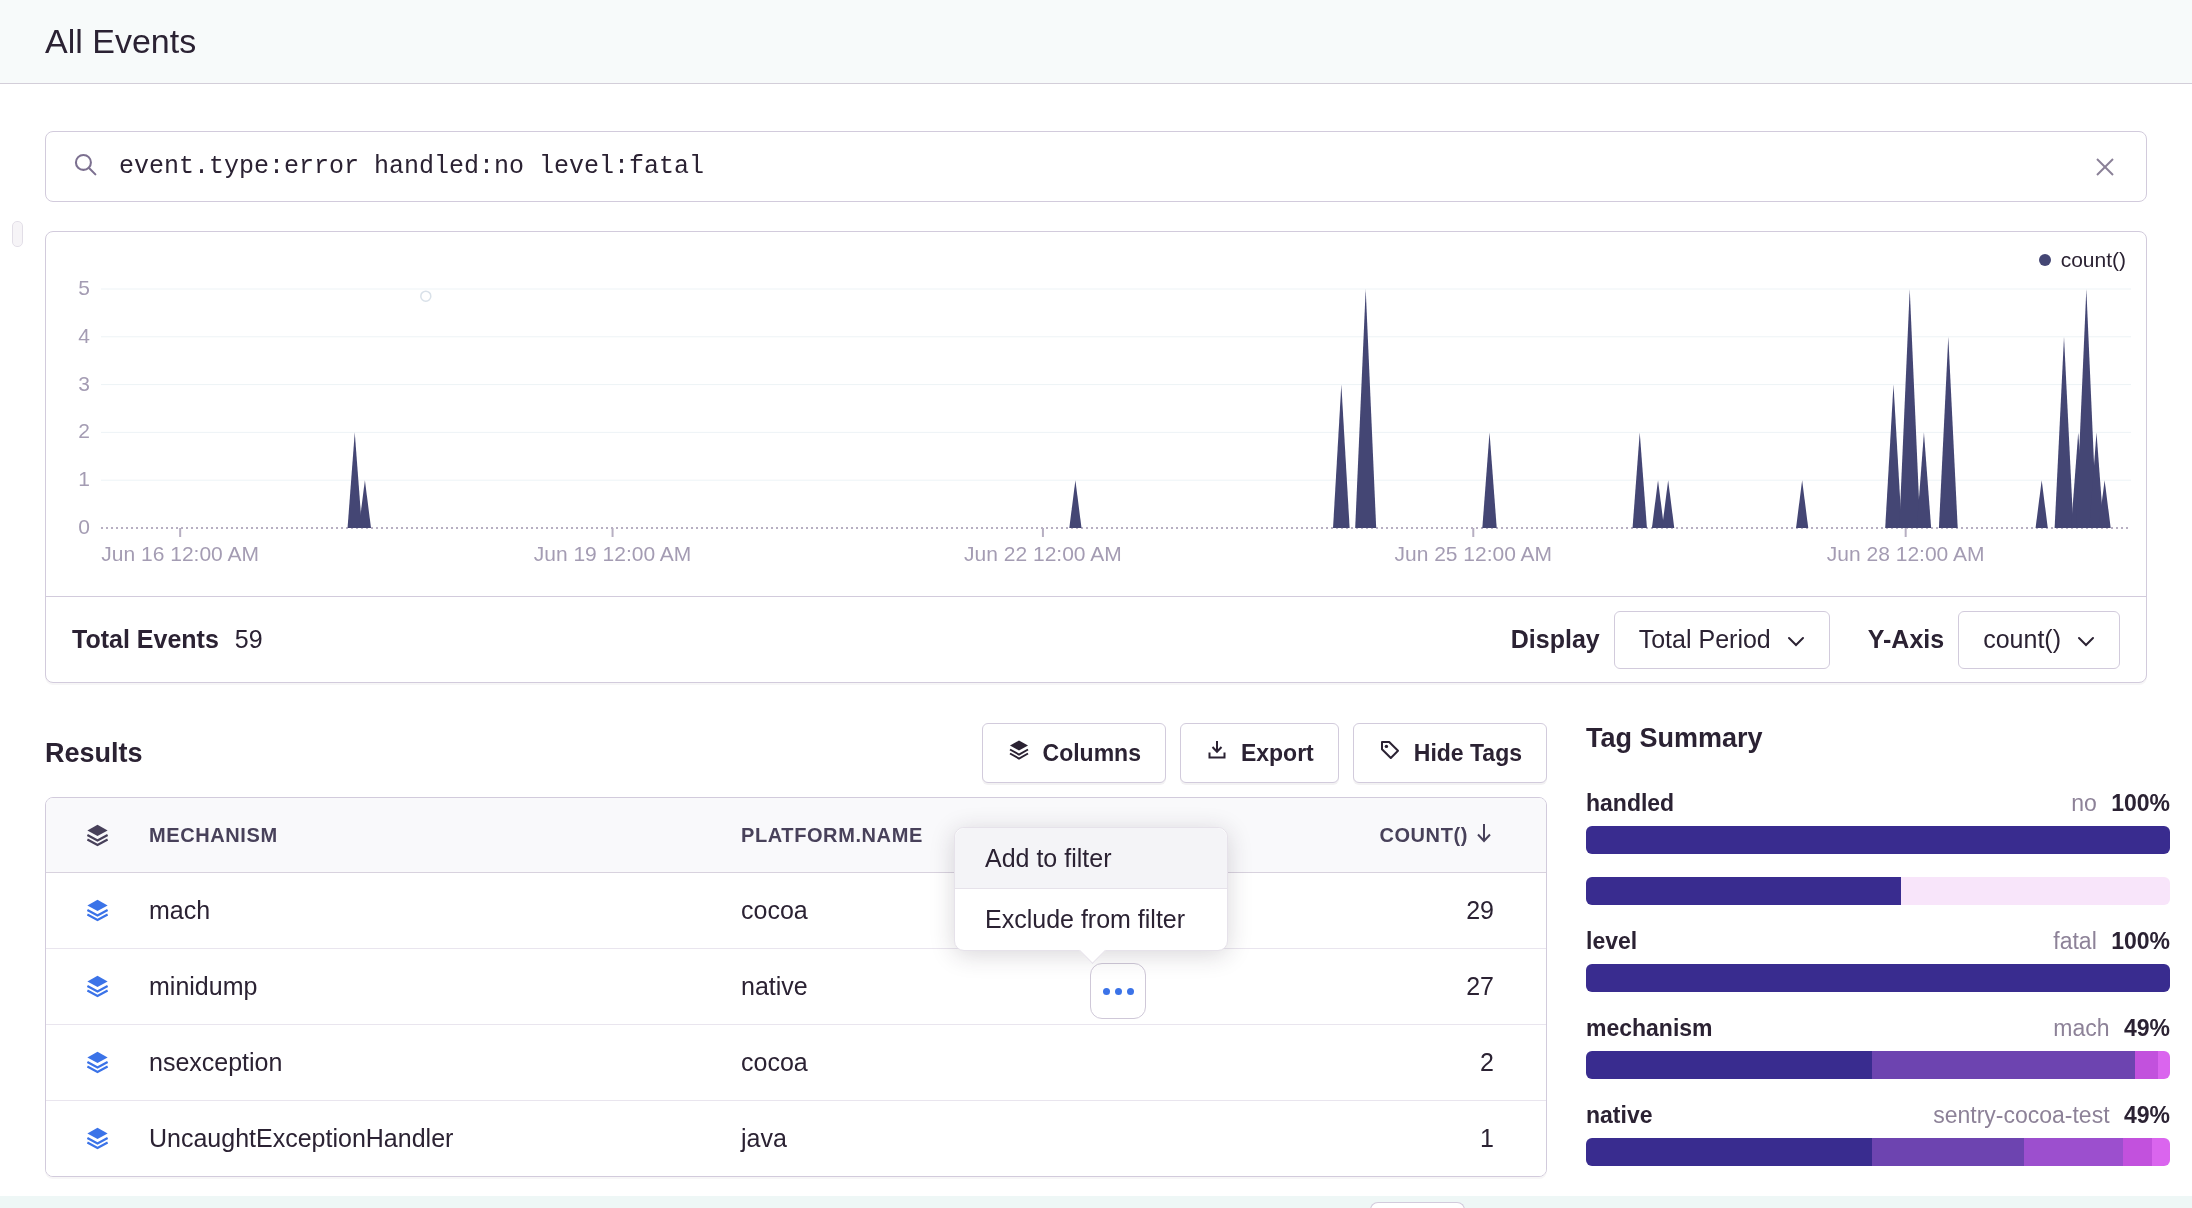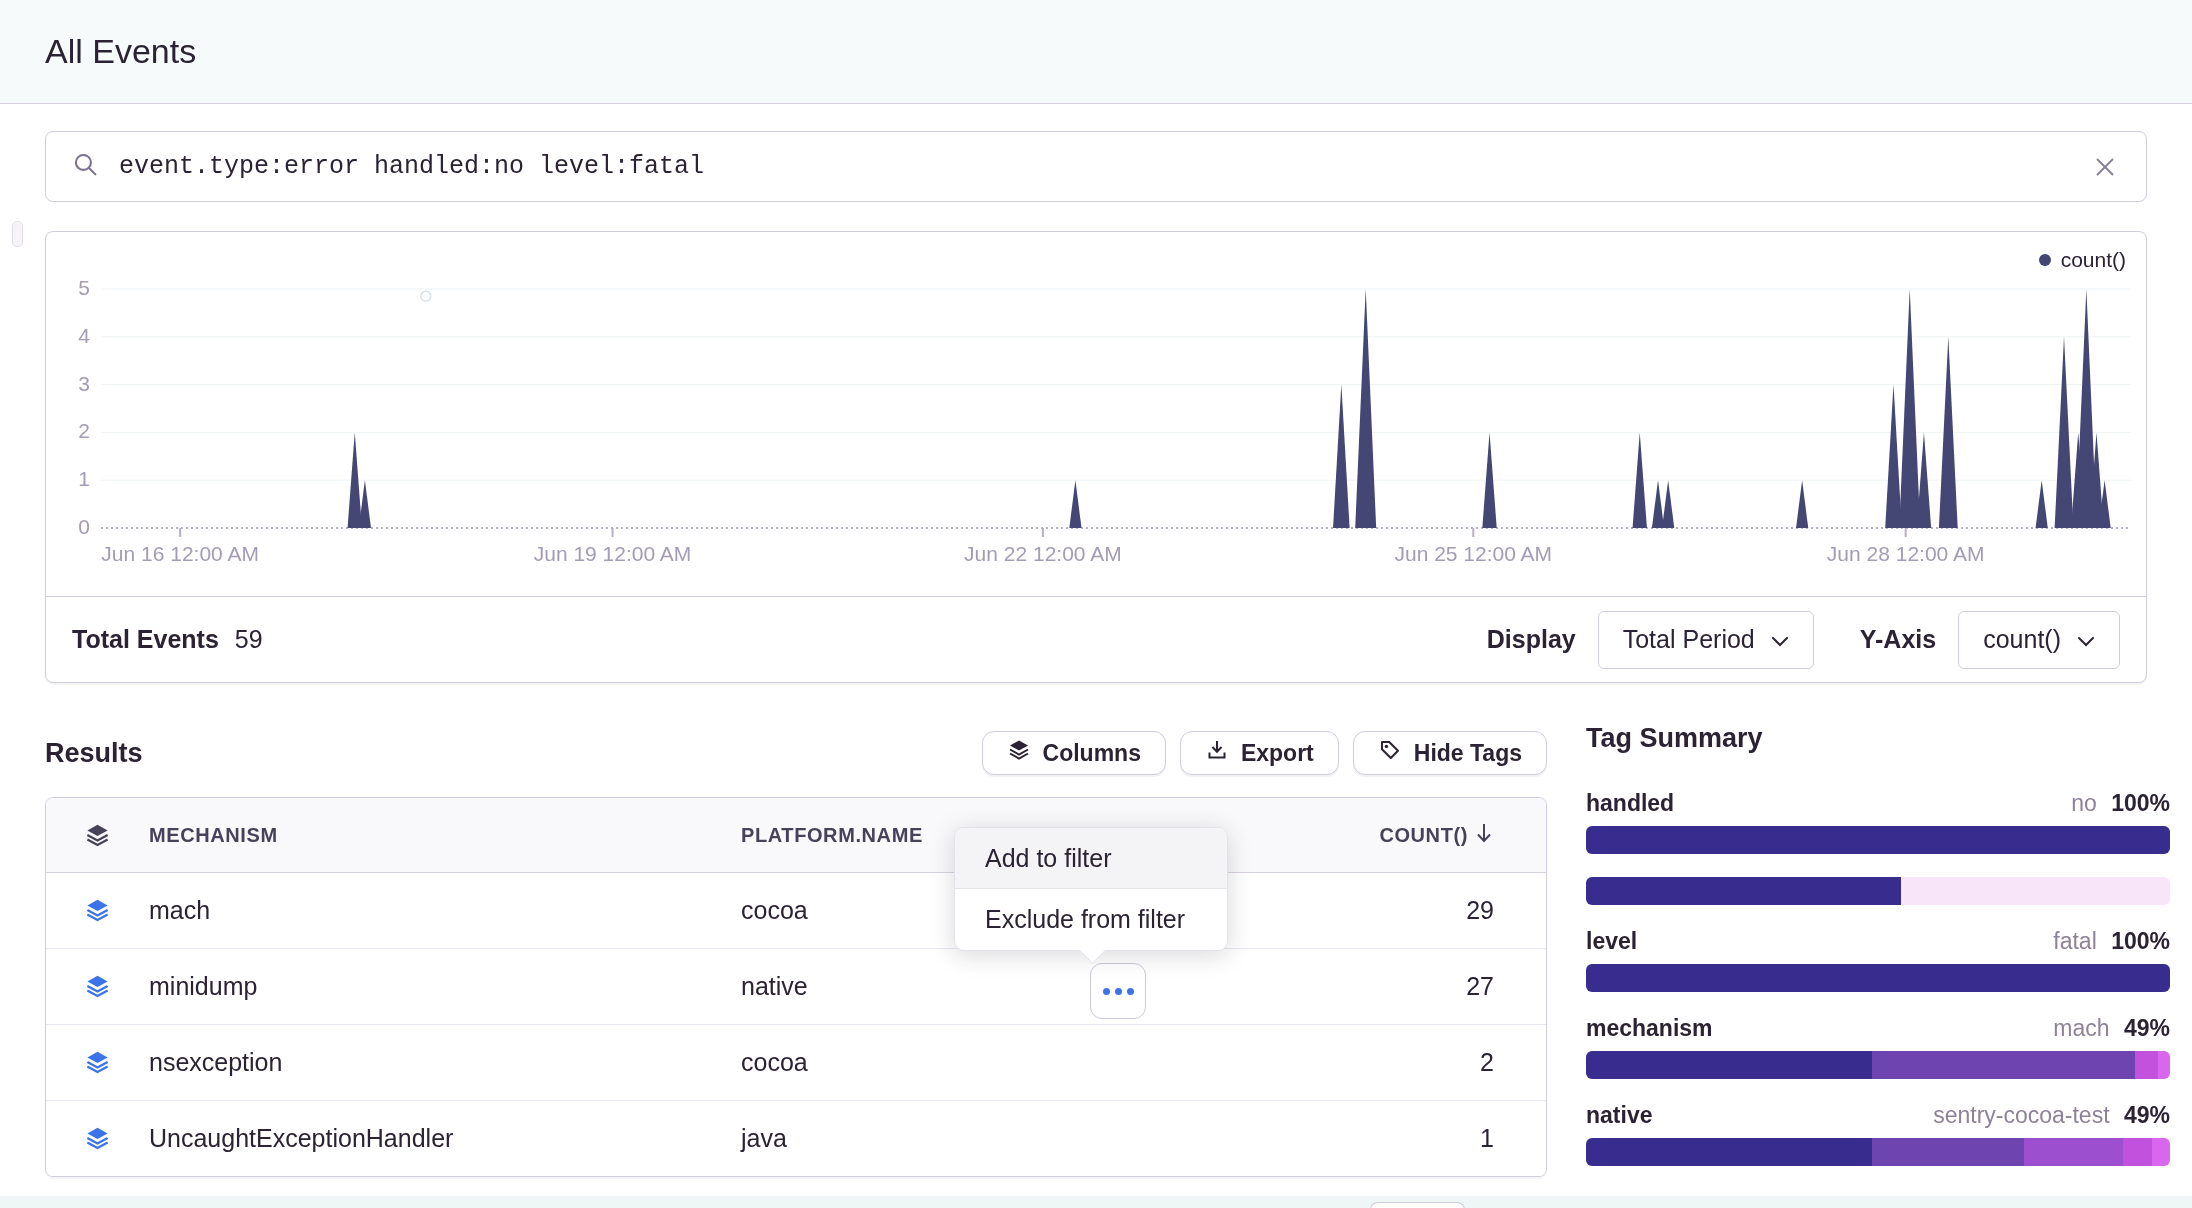--- a/index.html
+++ b/index.html
@@ -1,19 +1,19 @@
 <!DOCTYPE html>
 <html><head>
 <meta charset="utf-8">
 <style>
   html,body{margin:0;padding:0;background:#eef7f6;}
   #page{position:relative;width:2192px;height:1208px;background:#ffffff;overflow:hidden;
         font-family:"Liberation Sans",sans-serif;color:#2b2233;}
   
-  .app-header{position:absolute;left:0;top:0;width:2192px;height:104px;background:#f7fafa;
+  .app-header{position:absolute;left:0;top:0;width:2192px;height:84px;background:#f7fafa;
               border-bottom:1px solid #d3ced9;display:flex;align-items:center;box-sizing:border-box;}
   .app-title{font-size:34px;font-weight:500;margin-left:45px;color:#2b2233;}
   
   .search-bar{position:absolute;left:45px;top:131px;width:2102px;height:71px;box-sizing:border-box;
               background:#fff;border:1px solid #d2cbdc;border-radius:8px;display:flex;align-items:center;
               padding:0 26px;}
   .search-bar svg{flex:0 0 auto;}
   .search-input{border:none;outline:none;flex:1;font-size:25px;color:#2b2233;margin-left:18px;
                 font-family:Liberation Mono, monospace;background:transparent;}
   .clear-btn{width:30px;height:30px;display:flex;align-items:center;justify-content:center;cursor:pointer;}
@@ -23,30 +23,30 @@
   .legend{position:absolute;top:16px;right:20px;display:flex;align-items:center;gap:10px;}
   .legend-dot{width:12px;height:12px;border-radius:50%;}
   .legend-label{font-size:21px;color:#2b2233;}
   #chart-svg{position:absolute;left:55px;top:47px;}
   .y-label{position:absolute;left:8px;width:36px;text-align:right;font-size:21px;color:#a49cb3;}
   .x-label{position:absolute;top:310px;transform:translateX(-50%);font-size:21px;color:#a49cb3;white-space:nowrap;}
   .chart-footer{position:absolute;left:0;bottom:0;width:100%;height:86px;box-sizing:border-box;
                 border-top:1px solid #d2cbdc;display:flex;align-items:center;padding:0 26px;}
   .total-label{font-weight:700;font-size:25px;}
   .total-value{font-size:25px;margin-left:16px;}
-  .footer-right{margin-left:auto;display:flex;align-items:center;gap:22px;}
+  .footer-right{margin-left:auto;display:flex;align-items:center;gap:14px;}
   .footer-field-label{font-weight:700;font-size:25px;}
   .dropdown-btn{height:58px;border:1px solid #d2cbdc;border-radius:6px;background:#fff;display:flex;
                 align-items:center;gap:16px;padding:0 24px;font-size:25px;color:#2b2233;cursor:pointer;}
   .gap-lg{margin-left:24px;}
   
   .results-row{position:absolute;left:45px;top:723px;width:1502px;height:60px;display:flex;align-items:center;}
   .results-title{font-size:27px;font-weight:700;}
   .results-buttons{margin-left:auto;display:flex;gap:14px;}
-  .tool-btn{height:44px;background:#fff;border:1px solid #d2cbdc;border-radius:12px;display:flex;
+  .tool-btn{height:60px;background:#fff;border:1px solid #d2cbdc;border-radius:6px;display:flex;
             align-items:center;gap:12px;padding:0 24px;font-size:23px;font-weight:700;color:#2b2233;
             box-shadow:0 2px 0 rgba(43,34,51,.06);cursor:pointer;}
   
   .results-table{position:absolute;left:45px;top:797px;width:1502px;box-sizing:border-box;background:#fff;
                  border:1px solid #d2cbdc;border-radius:8px;overflow:hidden;box-shadow:0 2px 0 rgba(43,34,51,.04);}
   .t-head{display:grid;grid-template-columns:103px 592px 617px 163px;height:74px;align-items:center;
           background:#f9f9fb;border-bottom:1px solid #d8d2de;}
   .t-head .hcell{font-size:20px;font-weight:700;letter-spacing:.6px;color:#48415a;}
   .hcell.icon-cell, .cell.icon-cell{padding-left:38px;display:flex;align-items:center;}
   .count-cell{display:flex;align-items:center;justify-content:flex-end;padding-right:27px;gap:6px;}

